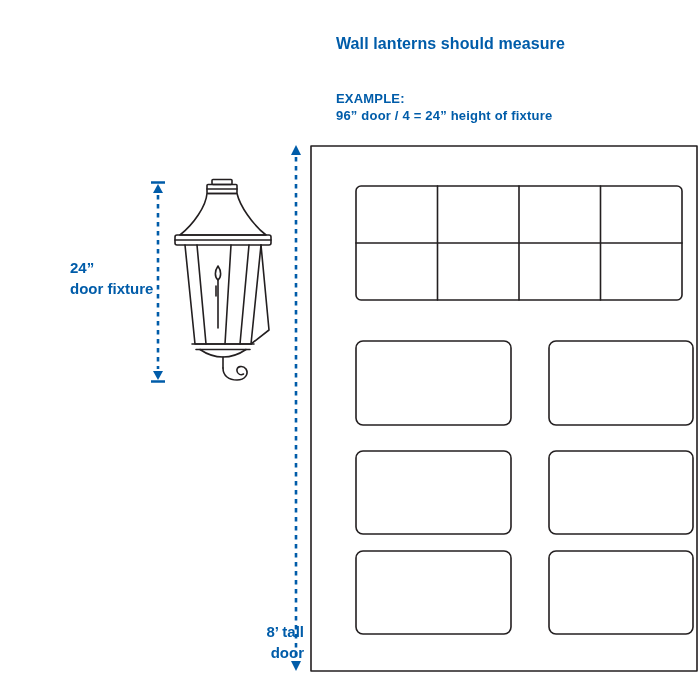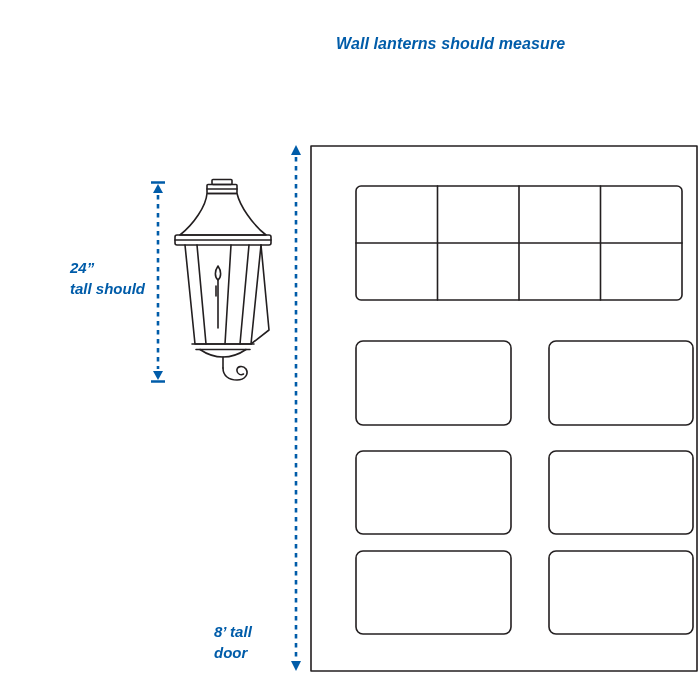--- a/index.html
+++ b/index.html
@@ -1,51 +1,55 @@
 <!DOCTYPE html>
 <html style="--accent: #005CA9; --line: #231F20; --background: #FFFFFF;"><head>
 <meta charset="utf-8">
 <style>
   * { margin:0; padding:0; box-sizing:border-box; }
   :root { --accent:#005CA9; --line:#231F20; --background:#FFFFFF; }
   html,body { width:700px; height:700px; }
   body { font-family:"Liberation Sans", sans-serif; background:var(--background); }
-  .page { position:relative; width:700px; height:700px; overflow:hidden; background:var(--background);font-style:italic; }
+  .page { position:relative; width:700px; height:700px; overflow:hidden; background:var(--background); }
 
   .heading { position:absolute; left:336px; top:33px; color:var(--accent);
              font-size:16px; font-weight:600; line-height:21px; letter-spacing:0.1px; }
   .example { position:absolute; left:336px; top:90px; color:var(--accent);
              font-size:13px; font-weight:700; line-height:17px; letter-spacing:0.2px; }
 
   svg.art { display:block; position:absolute; }
   .lantern      { left:172px; top:178px; }
   .fixture-line { left:150px; top:181px; }
   .door-line    { left:288px; top:143px; }
   .door         { left:310px; top:145px; }
 
   .fixture-label { position:absolute; left:70px; top:257px; width:92px; text-align:left;
                    color:var(--accent); font-size:15px; font-weight:700; line-height:21px; }
-  .door-label    { position:absolute; left:214px; top:621px; width:90px; text-align:left;
+  .door-label    { position:absolute; left:214px; top:621px; width:90px; text-align:right;
                    color:var(--accent); font-size:15px; font-weight:700; line-height:21px; }
 
   .lineart  { stroke:var(--line); fill:none; stroke-width:1.6;
               stroke-linecap:round; stroke-linejoin:round; }
   .dim-dash { stroke:var(--accent); stroke-width:2.6; fill:none; }
   .dim-cap  { stroke:var(--accent); stroke-width:2.6; fill:none; }
   .dim-arrow{ fill:var(--accent); stroke:none; }
 </style>
 </head>
 <body>
 
 <div class="page">
 
   <div class="heading">
     <div>Wall lanterns should measure</div>
   </div>
 
+  <div class="example">
+    <div>EXAMPLE:</div>
+    <div>96” door / 4 = 24” height of fixture</div>
+  </div>
 
   <svg class="art lantern" width="102" height="206" viewBox="0 0 102 206">
     <g>
       <rect class="lineart" x="40" y="1.5" width="20" height="5" rx="1"></rect>
       <rect class="lineart" x="35" y="6.5" width="30" height="9" rx="1"></rect>
       <path class="lineart" d="M35,11 H65"></path>
     </g>
     <g>
       <path class="lineart" d="M35,15.5 C34,28 22,46 8,57 L94,57 C80,46 68,28 65,15.5 Z"></path>
       <rect class="lineart" x="3" y="57" width="96" height="10" rx="2"></rect>
@@ -70,21 +74,21 @@
 
   <svg class="art fixture-line" width="16" height="202" viewBox="0 0 16 202">
     <path class="dim-cap" d="M1,1.5 H15 M1,200.5 H15"></path>
     <polygon class="dim-arrow" points="8,3 3,12 13,12"></polygon>
     <line class="dim-dash" x1="8" y1="14" x2="8" y2="188" stroke-dasharray="4.5 4.5"></line>
     <polygon class="dim-arrow" points="8,199 3,190 13,190"></polygon>
   </svg>
 
   <div class="fixture-label">
     <div>24”</div>
-    <div>tall should</div>
+    <div>door fixture</div>
   </div>
 
   <svg class="art door-line" width="16" height="530" viewBox="0 0 16 530">
     <polygon class="dim-arrow" points="8,2 3,12 13,12"></polygon>
     <line class="dim-dash" x1="8" y1="14" x2="8" y2="516" stroke-dasharray="4.5 4.5"></line>
     <polygon class="dim-arrow" points="8,528 3,518 13,518"></polygon>
   </svg>
 
   <div class="door-label">
     <div>8’ tall</div>

